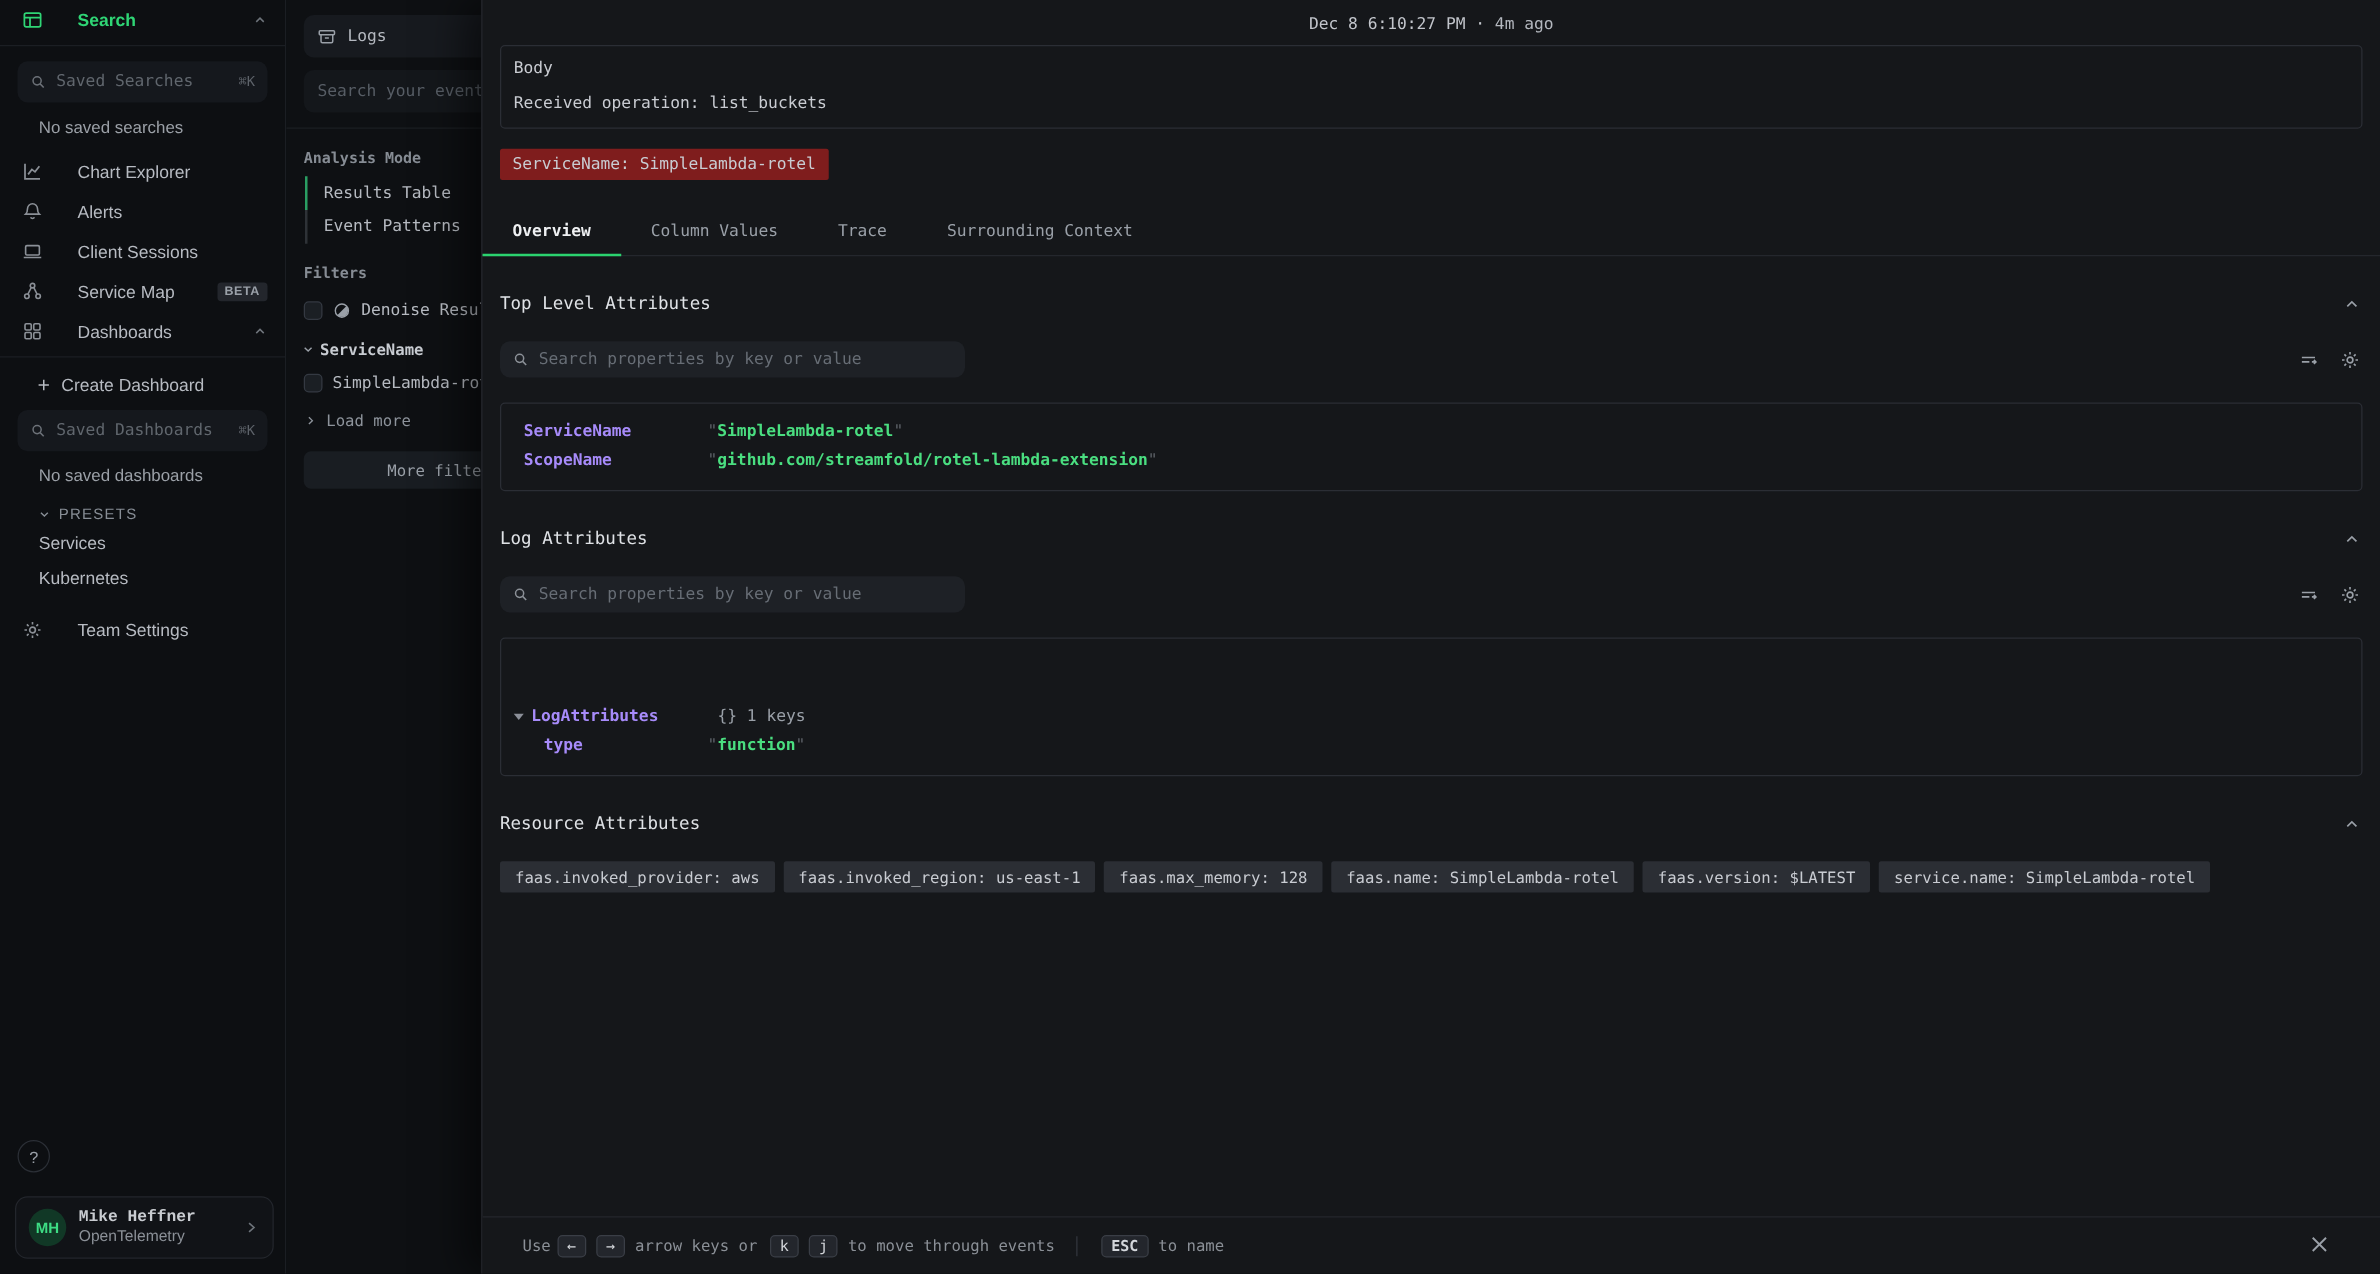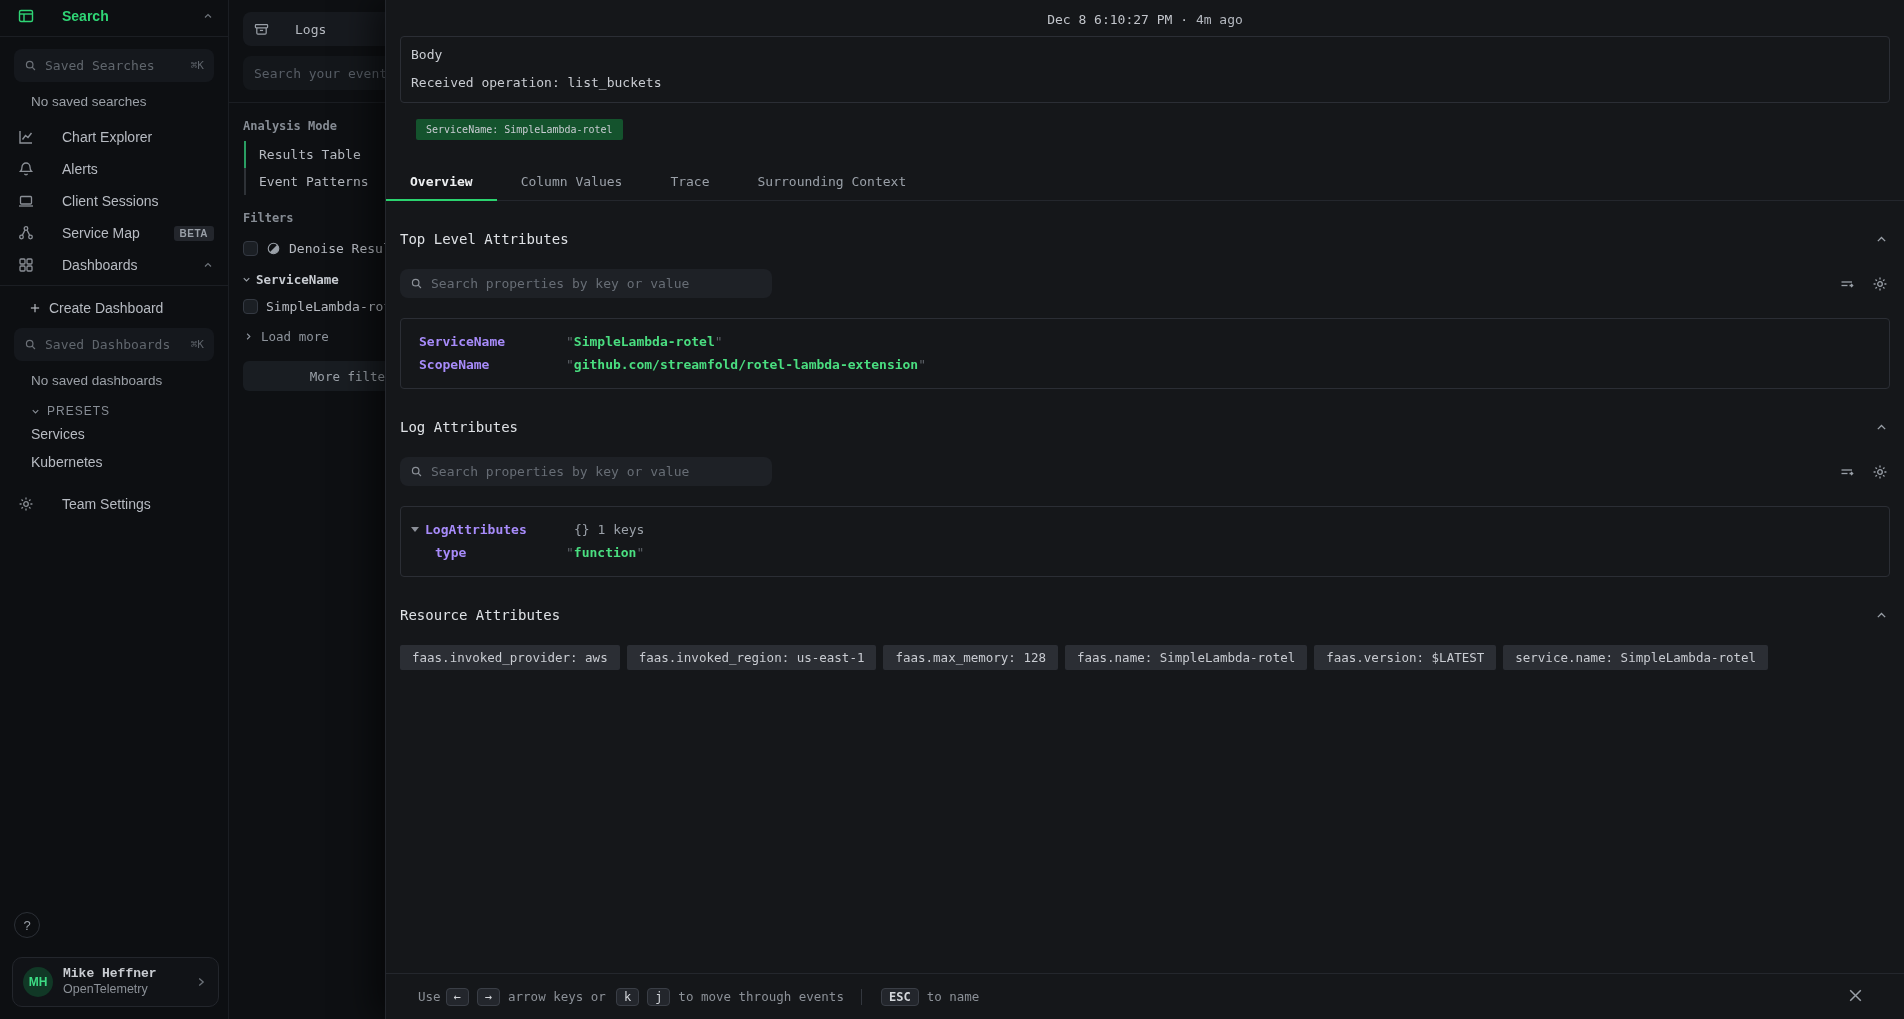--- a/index.html
+++ b/index.html
@@ -48,21 +48,21 @@
     font-weight:bold; font-size:12px; display:flex; align-items:center; justify-content:center; }
   .s-user-name { color:#c9ccd1; font-size:13px; font-weight:bold; line-height:1.25;font-family:Liberation Mono, monospace; }
   .s-user-org { color:#8b9097; font-size:12.5px; line-height:1.25; }
   .s-user-chev { margin-left:auto; color:#6d737a; }
 
   
   .panel2 { position:absolute; left:229px; top:0; bottom:0; width:156px; overflow:hidden;
     background:#0e1013; }
   .p2-inner { width:252px; }
   .p2-select { margin:12px 14px 0; height:34px; width:224px; background:#171a1f; border-radius:8px;
-    display:flex; align-items:center; gap:26px; padding:0 11px; color:#b4b8bf; font-size:13px; cursor:pointer; }
+    display:flex; align-items:center; gap:9px; padding:0 11px; color:#b4b8bf; font-size:13px; cursor:pointer; }
   .p2-select .icn { color:#9aa0a8; }
   .p2-search { margin:10px 14px 12px; height:34px; width:224px; background:#14171b; border-radius:8px;
     display:flex; align-items:center; padding:0 11px; }
   .p2-search input { flex:1; background:transparent; border:0; outline:0; color:#c9ccd2;
     font-family:"DejaVu Sans Mono", monospace; font-size:13px; min-width:0; }
   .p2-search input::placeholder { color:#575d65; }
   .p2-divider { border-top:1px solid #1b1e23; }
   .p2-label { padding:16px 14px 8px; color:#868c94; font-weight:bold; font-size:12px; }
   .p2-modes { margin-left:15px; }
   .p2-mode { border-left:2px solid #2e3237; padding:6px 0 6px 13px; color:#b6bac1;
@@ -83,22 +83,22 @@
     cursor:pointer; font-family:"DejaVu Sans Mono", monospace; border:0; }
 
   
   .drawer { position:absolute; left:385px; top:0; bottom:0; right:0; background:#15171a;
     border-left:1px solid #24272d; box-shadow:-12px 0 32px rgba(0,0,0,.55); color:#c9ccd2; }
   .d-time { padding:12px 14px 0; font-size:13px; color:#c2c5cb;text-align:center; }
   .d-time .ago { color:#b4b8bf; }
   .d-body-box { margin:9px 14px 0; border:1px solid #2b2e35; border-radius:4px; padding:10px 10px 12px; }
   .d-body-label { font-size:13px; color:#c9ccd2; }
   .d-body-content { font-size:13px; color:#c9ccd2; margin-top:13px; }
-  .d-tag { display:inline-flex; margin:16px 0 0 30px; background:#14532d; padding:5px 10px;
-    font-size:10px; color:#c9ccd2; border-radius:2px; cursor:pointer; }
+  .d-tag { display:inline-flex; margin:16px 0 0 14px; background:#7f1d1d; padding:5px 10px;
+    font-size:13px; color:#c9ccd2; border-radius:2px; cursor:pointer; }
   .d-tabs { display:flex; margin-top:25px; border-bottom:1px solid #24272d; }
   .d-tab { padding:9px 24px 11px; font-size:13px; color:#9aa0a8; position:relative; cursor:pointer; }
   .d-tab.active { color:#eef0f2; font-weight:bold; }
   .d-tab.active::after { content:""; position:absolute; left:0; right:0; bottom:-1px; height:2px;
     background:#2bd36f; }
   .d-section-header { display:flex; align-items:center; justify-content:space-between;
     padding:30px 16px 0 14px; }
   .d-section-title { font-size:14px; color:#dfe2e6; }
   .d-collapse { color:#9aa0a8; cursor:pointer; }
   .d-search-row { display:flex; align-items:center; margin:22px 16px 0 14px; }
@@ -109,21 +109,21 @@
   .d-search input::placeholder { color:#676d75; }
   .d-search-icons { margin-left:auto; display:flex; gap:17px; color:#9aa0a8; }
   .d-search-icons .icn { cursor:pointer; }
   .d-attr-box { margin:20px 14px 0; border:1px solid #2b2e35; border-radius:4px; padding:11px 0 12px; }
   .d-attr-row { display:flex; align-items:center; padding:3px 0 3px 18px; font-size:13px; height:23px; }
   .d-attr-row.child { padding-left:34px; }
   .d-attr-key { width:147px; flex:none; color:#a78bfa; font-weight:bold; cursor:pointer; }
   .d-attr-row.child .d-attr-key { width:131px; }
   .d-attr-val { color:#4ade80; font-weight:bold; }
   .q { color:#5c6167; font-weight:normal; }
-  .d-root-row { display:flex; align-items:center; padding:3px 0 3px 10px; font-size:13px; height:23px; }
+  .d-root-row { display:flex; align-items:center; padding:3px 0 3px 10px; font-size:13px; height:23px;margin-top:40px; }
   .tri-down { width:0; height:0; border-left:4px solid transparent; border-right:4px solid transparent;
     border-top:5px solid #8b8f98; margin-right:6px; }
   .d-root-key { width:149px; flex:none; color:#a78bfa; font-weight:bold; cursor:pointer; }
   .d-root-meta { color:#9aa0a8; }
   .d-pills { display:flex; gap:7px; margin:22px 14px 0; }
   .d-pill { background:#2b2e34; height:25px; display:flex; align-items:center; padding:0 12px;
     font-size:12.5px; color:#c9ccd2; border-radius:2px; white-space:nowrap; cursor:pointer; }
   .d-footer { position:absolute; left:0; right:0; bottom:0; height:46px; border-top:1px solid #24272d;
     display:flex; align-items:center; padding:0 14px 0 32px; font-size:12.5px; color:#8b9097;
     background:#15171a; }

